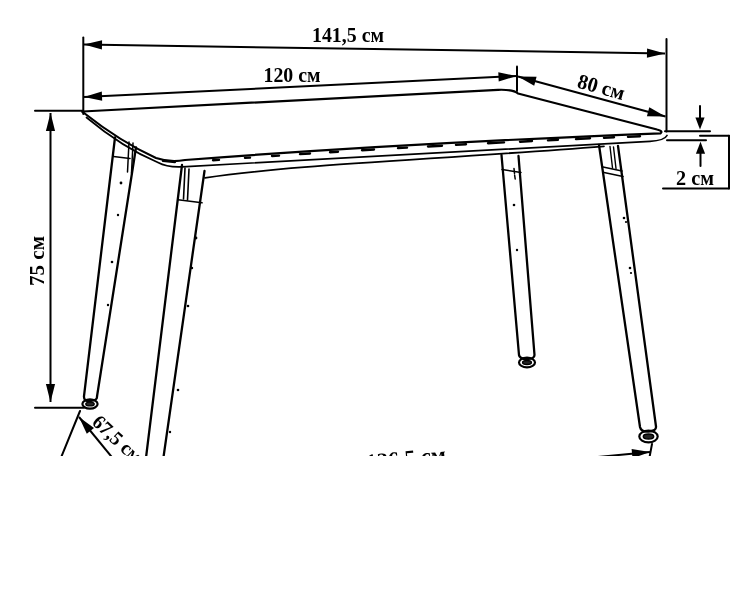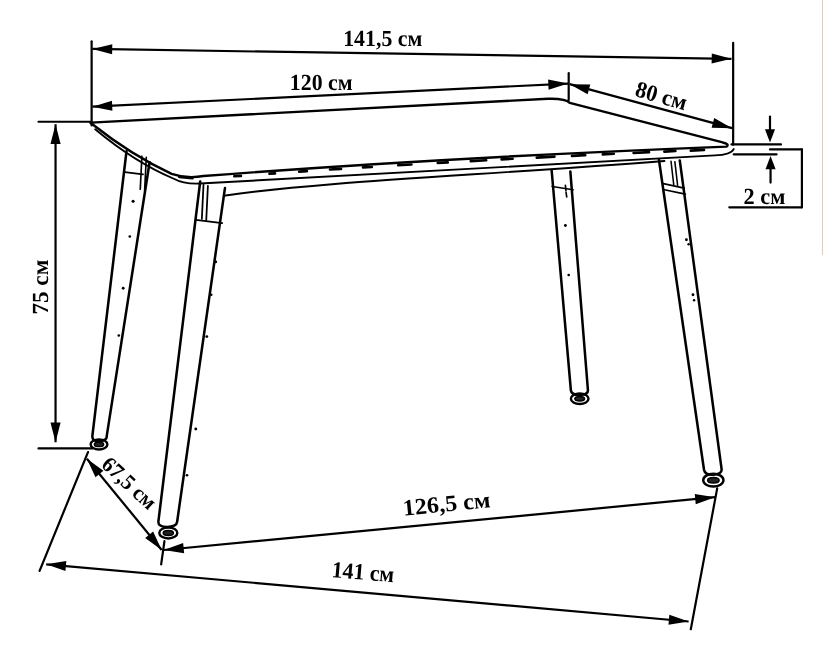--- a/index.html
+++ b/index.html
@@ -1,16 +1,16 @@
 <!DOCTYPE html>
 <html><head>
 <meta charset="utf-8">
 <style>
 html,body{margin:0;padding:0;background:#fff;}
-#stage{position:relative;width:748px;height:591px;background:#a16207;overflow:hidden;}
+#stage{position:relative;width:748px;height:456px;background:#a16207;overflow:hidden;}
 svg{display:block;}
 text{font-family:"Liberation Serif", serif;font-weight:bold;fill:#000;}
 </style>
 </head>
 <body>
 <div id="stage">
 <svg width="748" height="591" viewBox="0 0 748 591">
 
 <rect x="0" y="0" width="748" height="591" fill="#ffffff"></rect>
 

